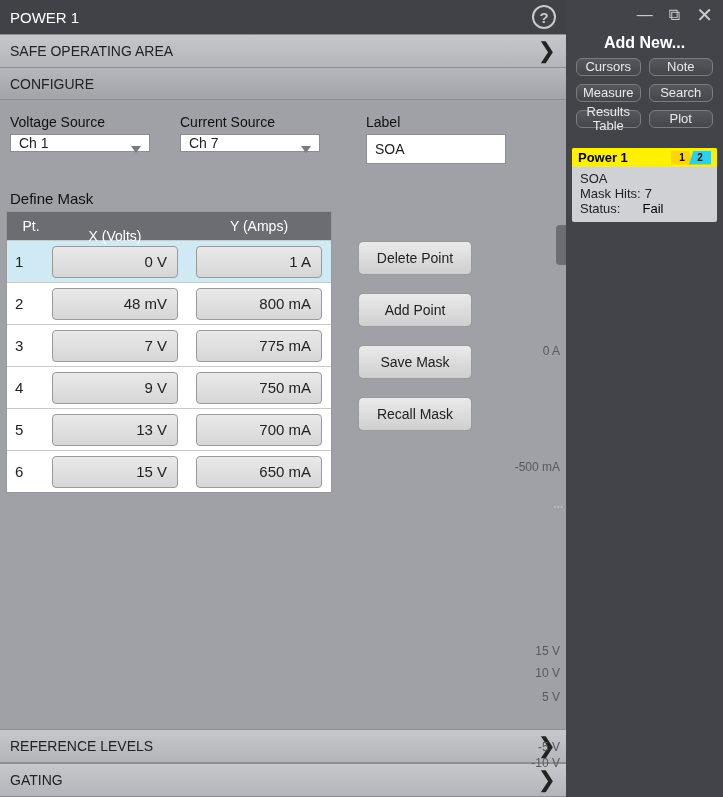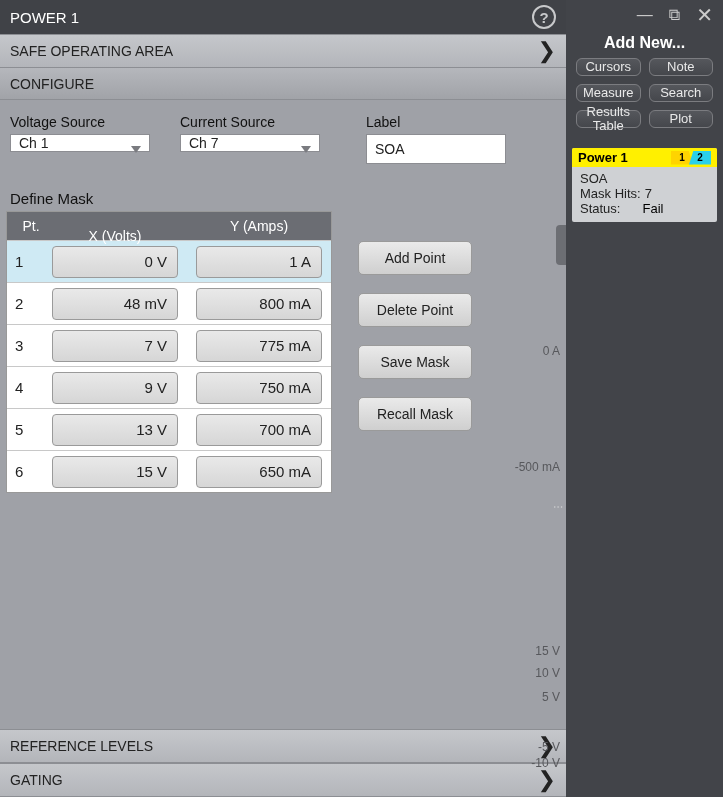--- a/index.html
+++ b/index.html
@@ -191,24 +191,24 @@
               </div>
               <div class="cellbox c-y">
                 <div class="cellbtn">650 mA</div>
               </div>
             </div>
           </div>
       </div>
 
       <div class="mask-buttons">
         <div class="btn">
+            <span>Delete Point</span>
+          </div>
+        <div class="btn">
             <span>Add Point</span>
-          </div>
-        <div class="btn">
-            <span>Delete Point</span>
           </div>
         <div class="btn">
             <span>Save Mask</span>
           </div>
         <div class="btn">
             <span>Recall Mask</span>
           </div>
       </div>
     </div>
 

